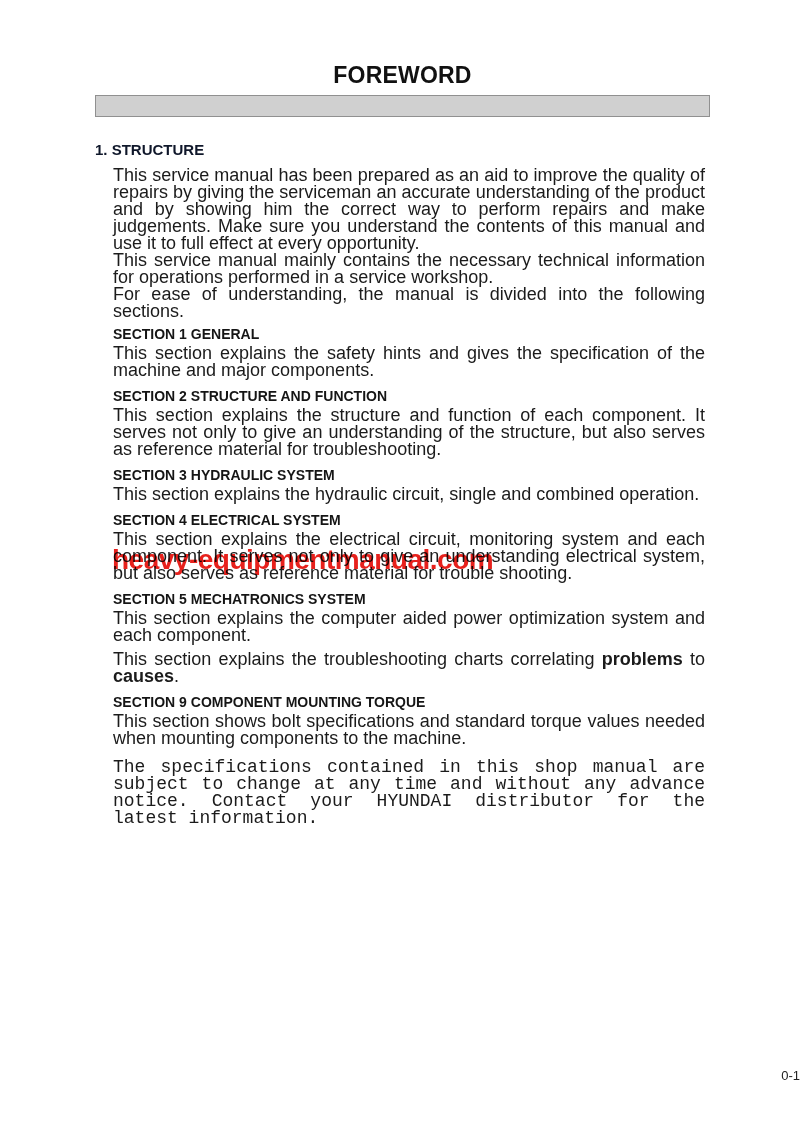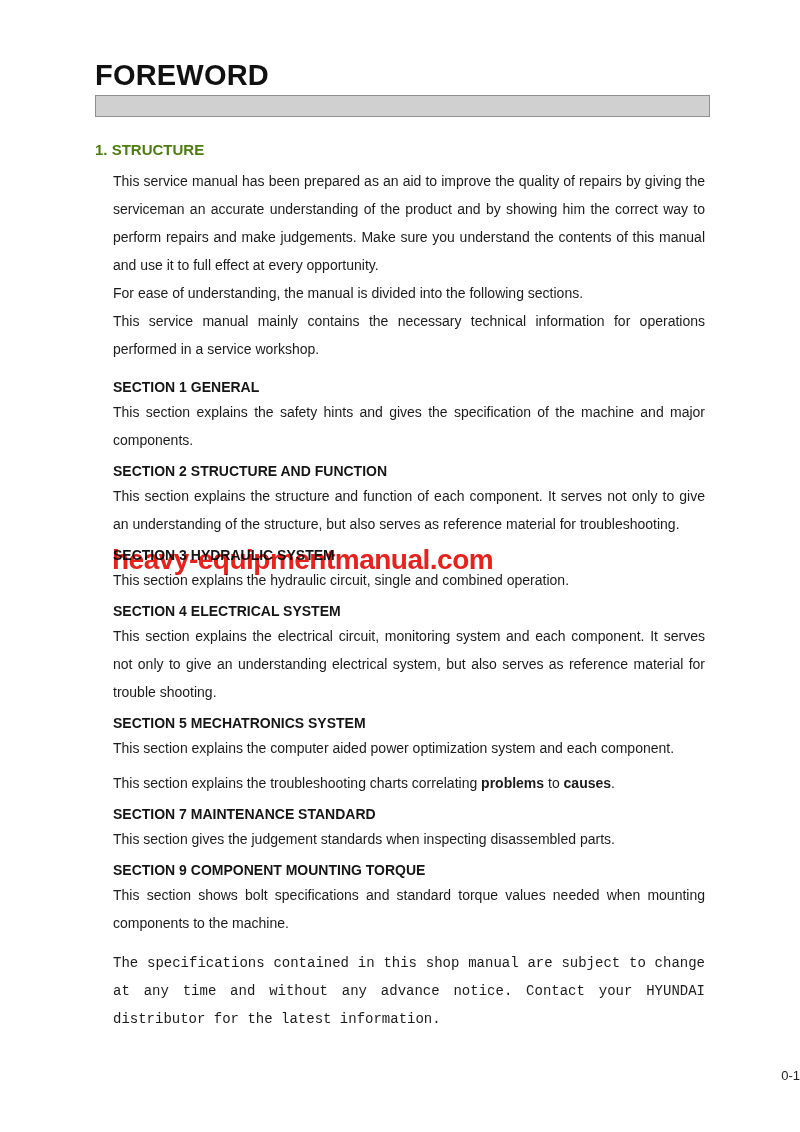--- a/index.html
+++ b/index.html
@@ -11,51 +11,51 @@
     color: #1b1b1b;
     overflow: hidden;
   }
   .page-content {
     position: absolute;
     left: 95px; top: 0;
     width: 615px;
   }
   .foreword-title {
     padding-top: 62px;
-    text-align: left;
-    font-size: 29px;
+    text-align: center;
+    font-size: 23px;
     font-weight: 700;
     line-height: 26px;
     letter-spacing: 0.2px;
     color: #111;
   }
   .gray-bar {
     margin-top: 7px;
     height: 22px;
     background: #d0d0d0;
     border: 1px solid #909090;
   }
   .structure-heading {
     margin-top: 24px;
     font-size: 15px;
     font-weight: 700;
     line-height: 18px;
-    color: #4d7c0f;
+    color: #0f172a;
   }
   .text-block {
     margin-left: 18px;
     width: 592px;
   }
   .intro { margin-top: 8px; }
   .intro p, .section p, .closing {
-    font-size: 14px;
-    line-height: 28px;
+    font-size: 18px;
+    line-height: 17px;
     text-align: justify;
   }
-  .sections { margin-top: 14px; }
+  .sections { margin-top: 4px; }
   .section { margin-bottom: 7px; }
   .section h3 {
     font-size: 14px;
     font-weight: 700;
     line-height: 21px;
     color: #151515;
   }
   .section p b { font-weight: 700; }
   .closing { margin-top: 12px; font-family: Liberation Mono, monospace; }
   .watermark {
@@ -86,22 +86,22 @@
   <div class="foreword-title">FOREWORD</div>
 
   <div class="gray-bar"></div>
 
   <h2 class="structure-heading">1. STRUCTURE</h2>
 
   <div class="text-block">
 
     <div class="intro">
       <p>This service manual has been prepared as an aid to improve the quality of repairs by giving the serviceman an accurate understanding of the product and by showing him the correct way to perform repairs and make judgements.  Make sure you understand the contents of this manual and use it to full effect at every opportunity.</p>
+      <p>This service manual mainly contains the necessary technical information for operations performed in a service workshop.</p>
       <p>For ease of understanding, the manual is divided into the following sections.</p>
-      <p>This service manual mainly contains the necessary technical information for operations performed in a service workshop.</p>
     </div>
 
     <div class="sections">
 
       <div class="section">
         <h3>SECTION 1  GENERAL</h3>
         <p>This section explains the safety hints and gives the specification of the machine and major components.</p>
       </div>
 
       <div class="section">
@@ -121,24 +121,20 @@
 
       <div class="section">
         <h3>SECTION 5  MECHATRONICS SYSTEM</h3>
         <p>This section explains the computer aided power optimization system and each component.</p>
       </div>
 
       <div class="section">
         <p><span>This section explains the troubleshooting charts correlating </span><b>problems</b><span> to </span><b>causes</b><span>.</span></p>
       </div>
 
-      <div class="section">
-        <h3>SECTION 7  MAINTENANCE STANDARD</h3>
-        <p>This section gives the judgement standards when inspecting disassembled parts.</p>
-      </div>
 
 
       <div class="section">
         <h3>SECTION 9  COMPONENT MOUNTING TORQUE</h3>
         <p>This section shows bolt specifications and standard torque values needed when mounting components to the machine.</p>
       </div>
 
     </div>
 
     <p class="closing">The specifications contained in this shop manual are subject to change at any time and without any advance notice.  Contact your HYUNDAI distributor for the latest information.</p>

